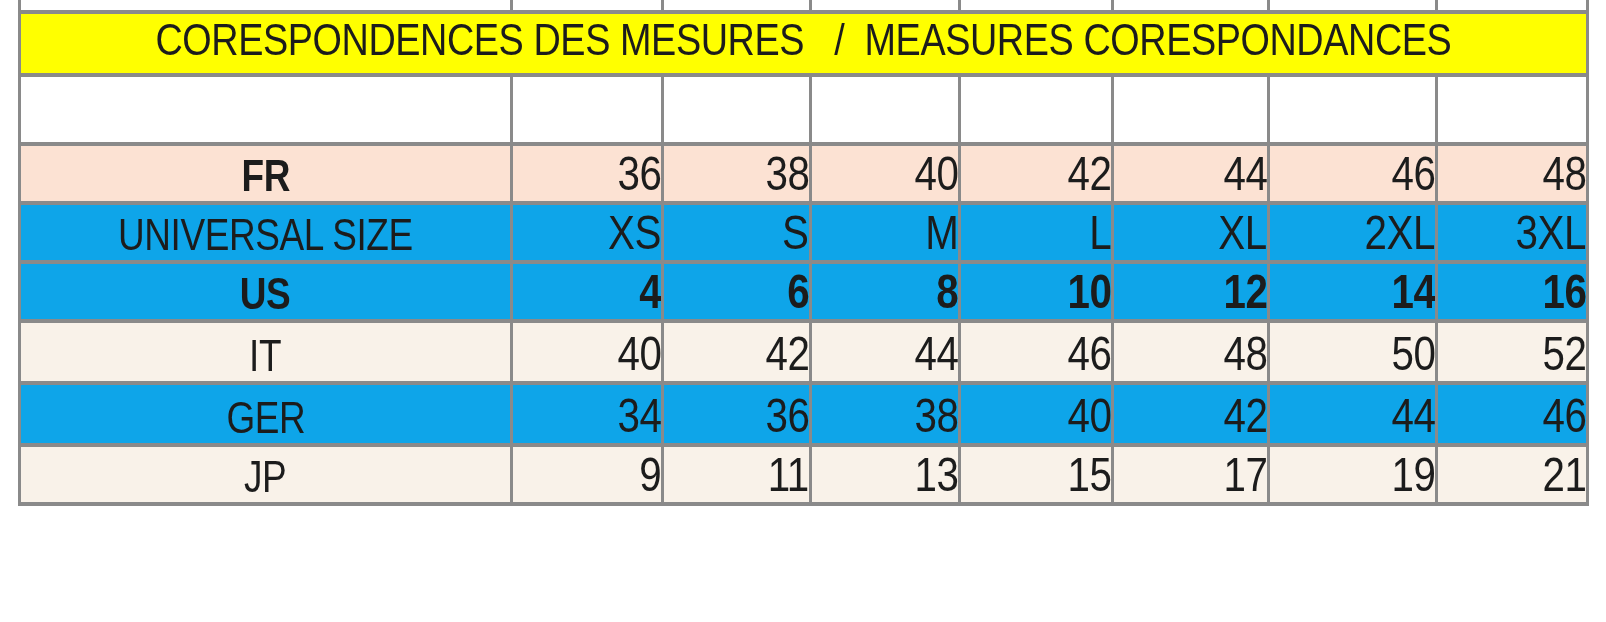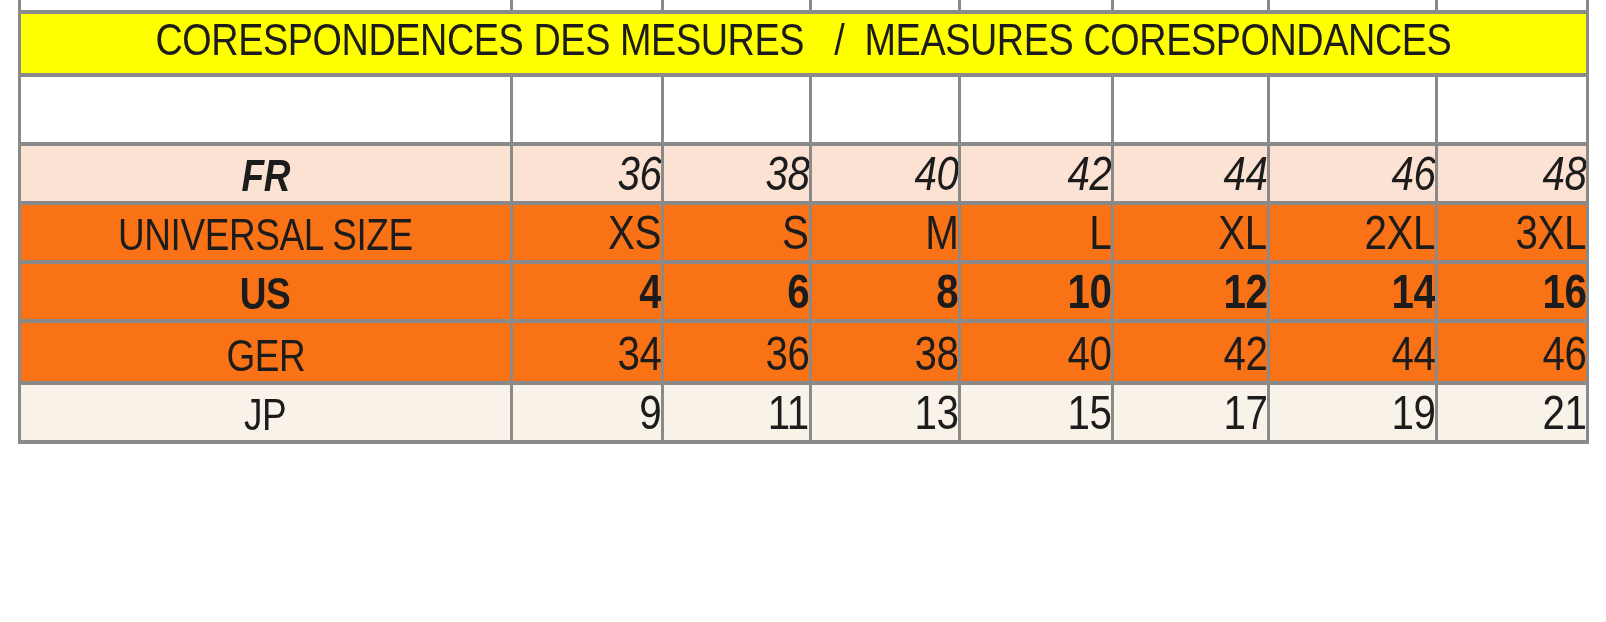--- a/index.html
+++ b/index.html
@@ -38,22 +38,22 @@
   }
   tr.banner-row td {
     background: var(--banner-bg, #ffff00);
     text-align: center;
     vertical-align: bottom;
     font-size: 45px;
     padding-bottom: 7px;
     white-space: pre;
   }
   tr.spacer-row td { background: #ffffff; }
-  tr.row-fr td    { background: var(--fr-bg, #fce2d3); font-style: italic; }
-  tr.row-white td { background: #f97316; }
+  tr.row-fr td    { background: var(--fr-bg, #fce2d3); }
+  tr.row-white td { background: #0ea5e9; }
   tr.row-cream td { background: var(--cream-bg, #f9f2e9); }
   td.cell-label {
     text-align: center;
     vertical-align: bottom;
     font-size: 44px;
     padding-bottom: 5px;
   }
   td.cell-num {
     text-align: right;
     vertical-align: bottom;
@@ -135,20 +135,30 @@
         <tr class="row-white" style="height: 58px; font-weight: bold;">
           <td class="cell-label"><span class="cnd o-center">US</span></td>
           <td class="cell-num"><span class="cnd o-right">4</span></td>
           <td class="cell-num"><span class="cnd o-right">6</span></td>
           <td class="cell-num"><span class="cnd o-right">8</span></td>
           <td class="cell-num"><span class="cnd o-right">10</span></td>
           <td class="cell-num"><span class="cnd o-right">12</span></td>
           <td class="cell-num"><span class="cnd o-right">14</span></td>
           <td class="cell-num"><span class="cnd o-right">16</span></td>
         </tr>
+        <tr class="row-cream" style="height: 62px;">
+          <td class="cell-label"><span class="cnd o-center">IT</span></td>
+          <td class="cell-num"><span class="cnd o-right">40</span></td>
+          <td class="cell-num"><span class="cnd o-right">42</span></td>
+          <td class="cell-num"><span class="cnd o-right">44</span></td>
+          <td class="cell-num"><span class="cnd o-right">46</span></td>
+          <td class="cell-num"><span class="cnd o-right">48</span></td>
+          <td class="cell-num"><span class="cnd o-right">50</span></td>
+          <td class="cell-num"><span class="cnd o-right">52</span></td>
+        </tr>
         <tr class="row-white" style="height: 62px;">
           <td class="cell-label"><span class="cnd o-center">GER</span></td>
           <td class="cell-num"><span class="cnd o-right">34</span></td>
           <td class="cell-num"><span class="cnd o-right">36</span></td>
           <td class="cell-num"><span class="cnd o-right">38</span></td>
           <td class="cell-num"><span class="cnd o-right">40</span></td>
           <td class="cell-num"><span class="cnd o-right">42</span></td>
           <td class="cell-num"><span class="cnd o-right">44</span></td>
           <td class="cell-num"><span class="cnd o-right">46</span></td>
         </tr>

